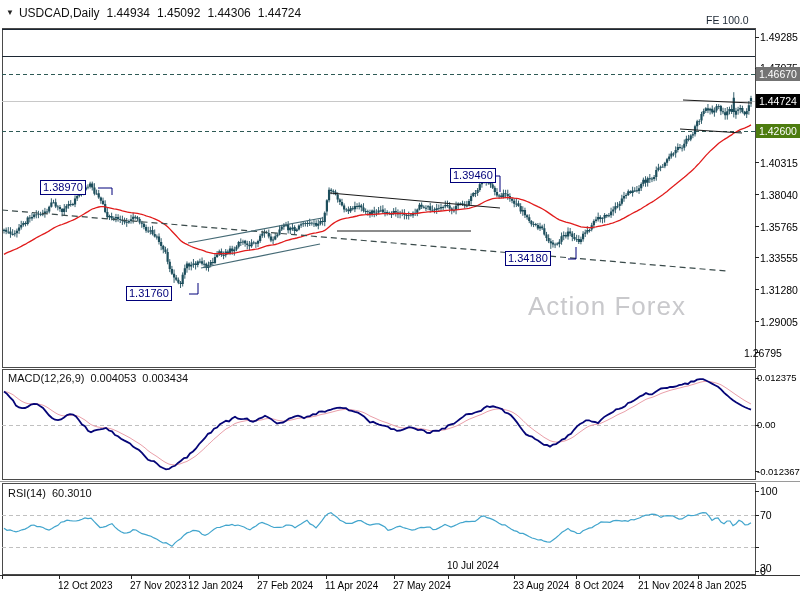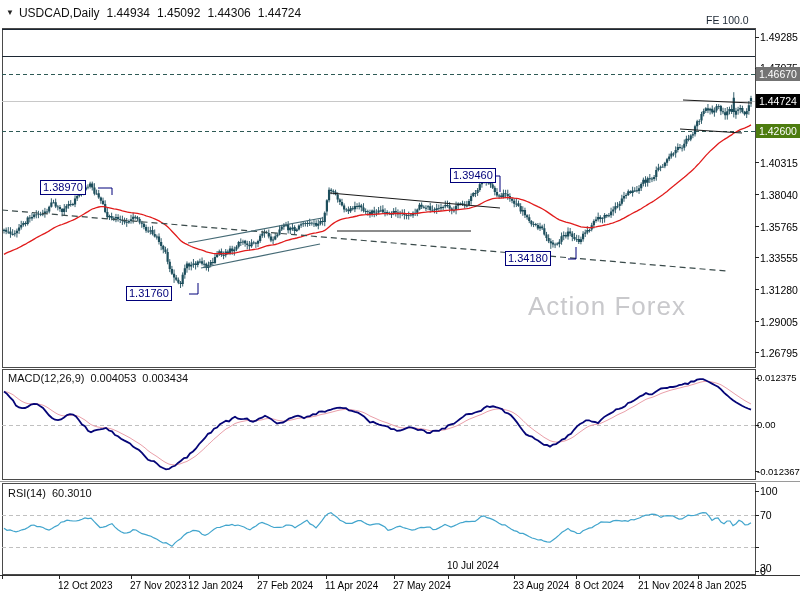--- a/index.html
+++ b/index.html
@@ -109,21 +109,21 @@
       <div class="lbl callout" style="left: 430px; top: 168px; margin-left: 20px;">1.39460</div>
       <div class="lbl callout" style="left: 505px; top: 251px;">1.34180</div>
       <div class="lbl" style="left: 760px; top: 31.008px;">1.49285</div>
       <div class="lbl" style="left: 760px; top: 62.0168px;">1.47075</div>
       <div class="lbl" style="left: 760px; top: 156.867px;">1.40315</div>
       <div class="lbl" style="left: 760px; top: 188.788px;">1.38040</div>
       <div class="lbl" style="left: 760px; top: 220.709px;">1.35765</div>
       <div class="lbl" style="left: 760px; top: 251.718px;">1.33555</div>
       <div class="lbl" style="left: 760px; top: 283.639px;">1.31280</div>
       <div class="lbl" style="left: 760px; top: 315.56px;">1.29005</div>
-      <div class="lbl" style="left: 760px; top: 346.569px;">1.26795</div>
+      <div class="lbl" style="left: 744px; top: 346.569px;">1.26795</div>
       <div class="lbl badge" style="left: 756px; top: 66.6995px; background: #737373;">1.46670</div>
       <div class="lbl badge" style="left: 756px; top: 94.0041px; background: rgb(0, 0, 0);">1.44724</div>
       <div class="lbl badge" style="left: 756px; top: 123.806px; background: #4d7c0f;">1.42600</div>
       <div class="lbl small" style="left: 757px; top: 372px;">0.012375</div>
       <div class="lbl small" style="left: 757px; top: 419px;">0.00</div>
       <div class="lbl small" style="left: 757px; top: 465.97px;">-0.012367</div>
       <div class="lbl" style="left: 760px; top: 485px;">100</div>
       <div class="lbl" style="left: 760px; top: 509px;">70</div>
       <div class="lbl" style="left: 760px; top: 541px; margin-top: 21px;">30</div>
       <div class="lbl" style="left: 760px; top: 565px;">0</div>

